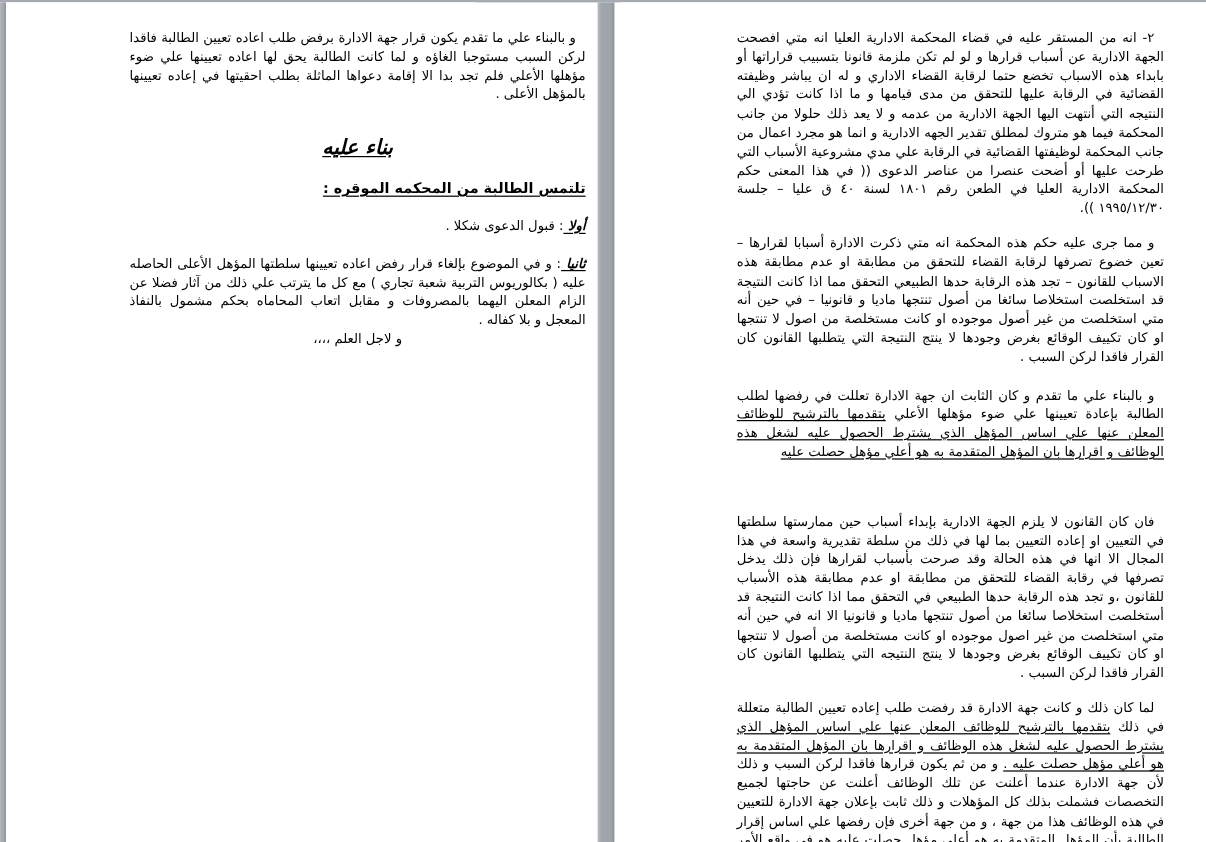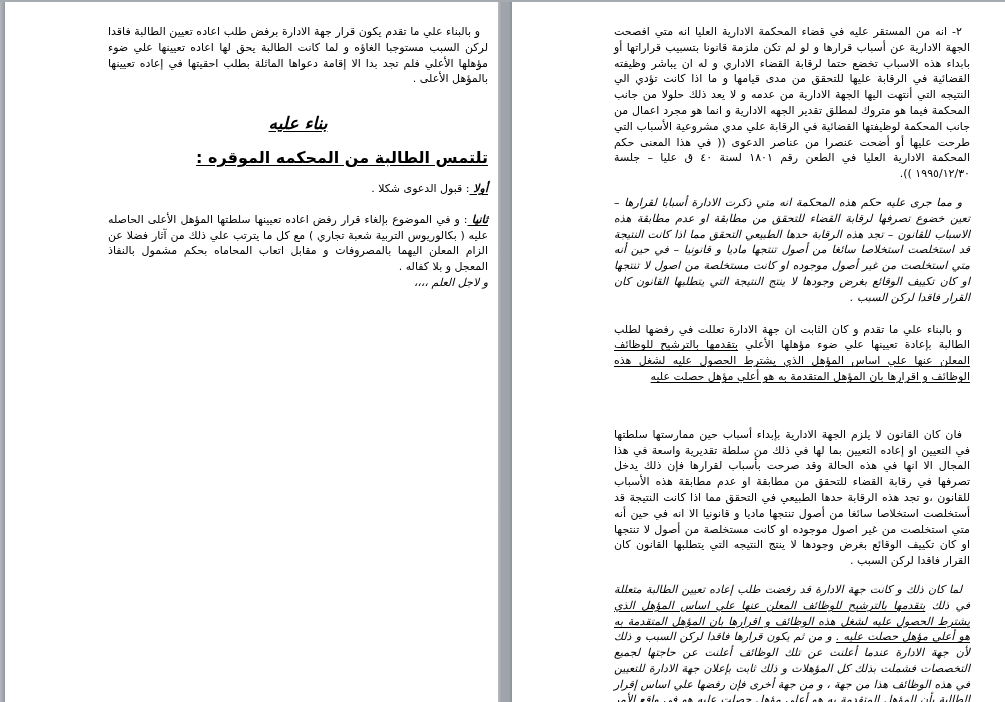--- a/index.html
+++ b/index.html
@@ -27,30 +27,30 @@
   }
   .textblock{
     position:absolute;direction:rtl;unicode-bidi:embed;
     text-align:justify;
     font-size:11px;line-height:15.8px;
   }
   .left-text{left:103px;top:22px;width:380px;}
   .right-text{left:98px;top:22px;width:356px;}
   .para{margin:0;text-indent:8px;}
   .para.no-indent{text-indent:0;}
-  .mt-sm{margin-top:13px;font-style:italic;}
+  .mt-sm{margin-top:13px;}
   .mt-md{margin-top:16px;}
   .mt-xl{margin-top:42px;}
   .heading{
     text-align:center;font-size:17px;line-height:20px;
     margin:26px 0 0 0;text-indent:0;
   }
-  .sub{margin:17px 0 0 0;text-indent:0;font-size:16px;text-align:right;}
+  .sub{margin:17px 0 0 0;text-indent:0;font-size:12px;text-align:right;}
   .item{margin-top:15px;}
-  .closing-line{margin-top:0;text-indent:0;text-align:right;font-style:italic;}
+  .closing-line{margin-top:0;text-indent:0;text-align:center;}
   .seg-u{text-decoration:underline;text-underline-offset:2px;}
   .seg-b{font-weight:bold;}
   .seg-i{font-style:italic;}
 </style>
 </head>
 <body>
 
 <div class="top-line"></div>
 <div class="left-strip"></div>
 

